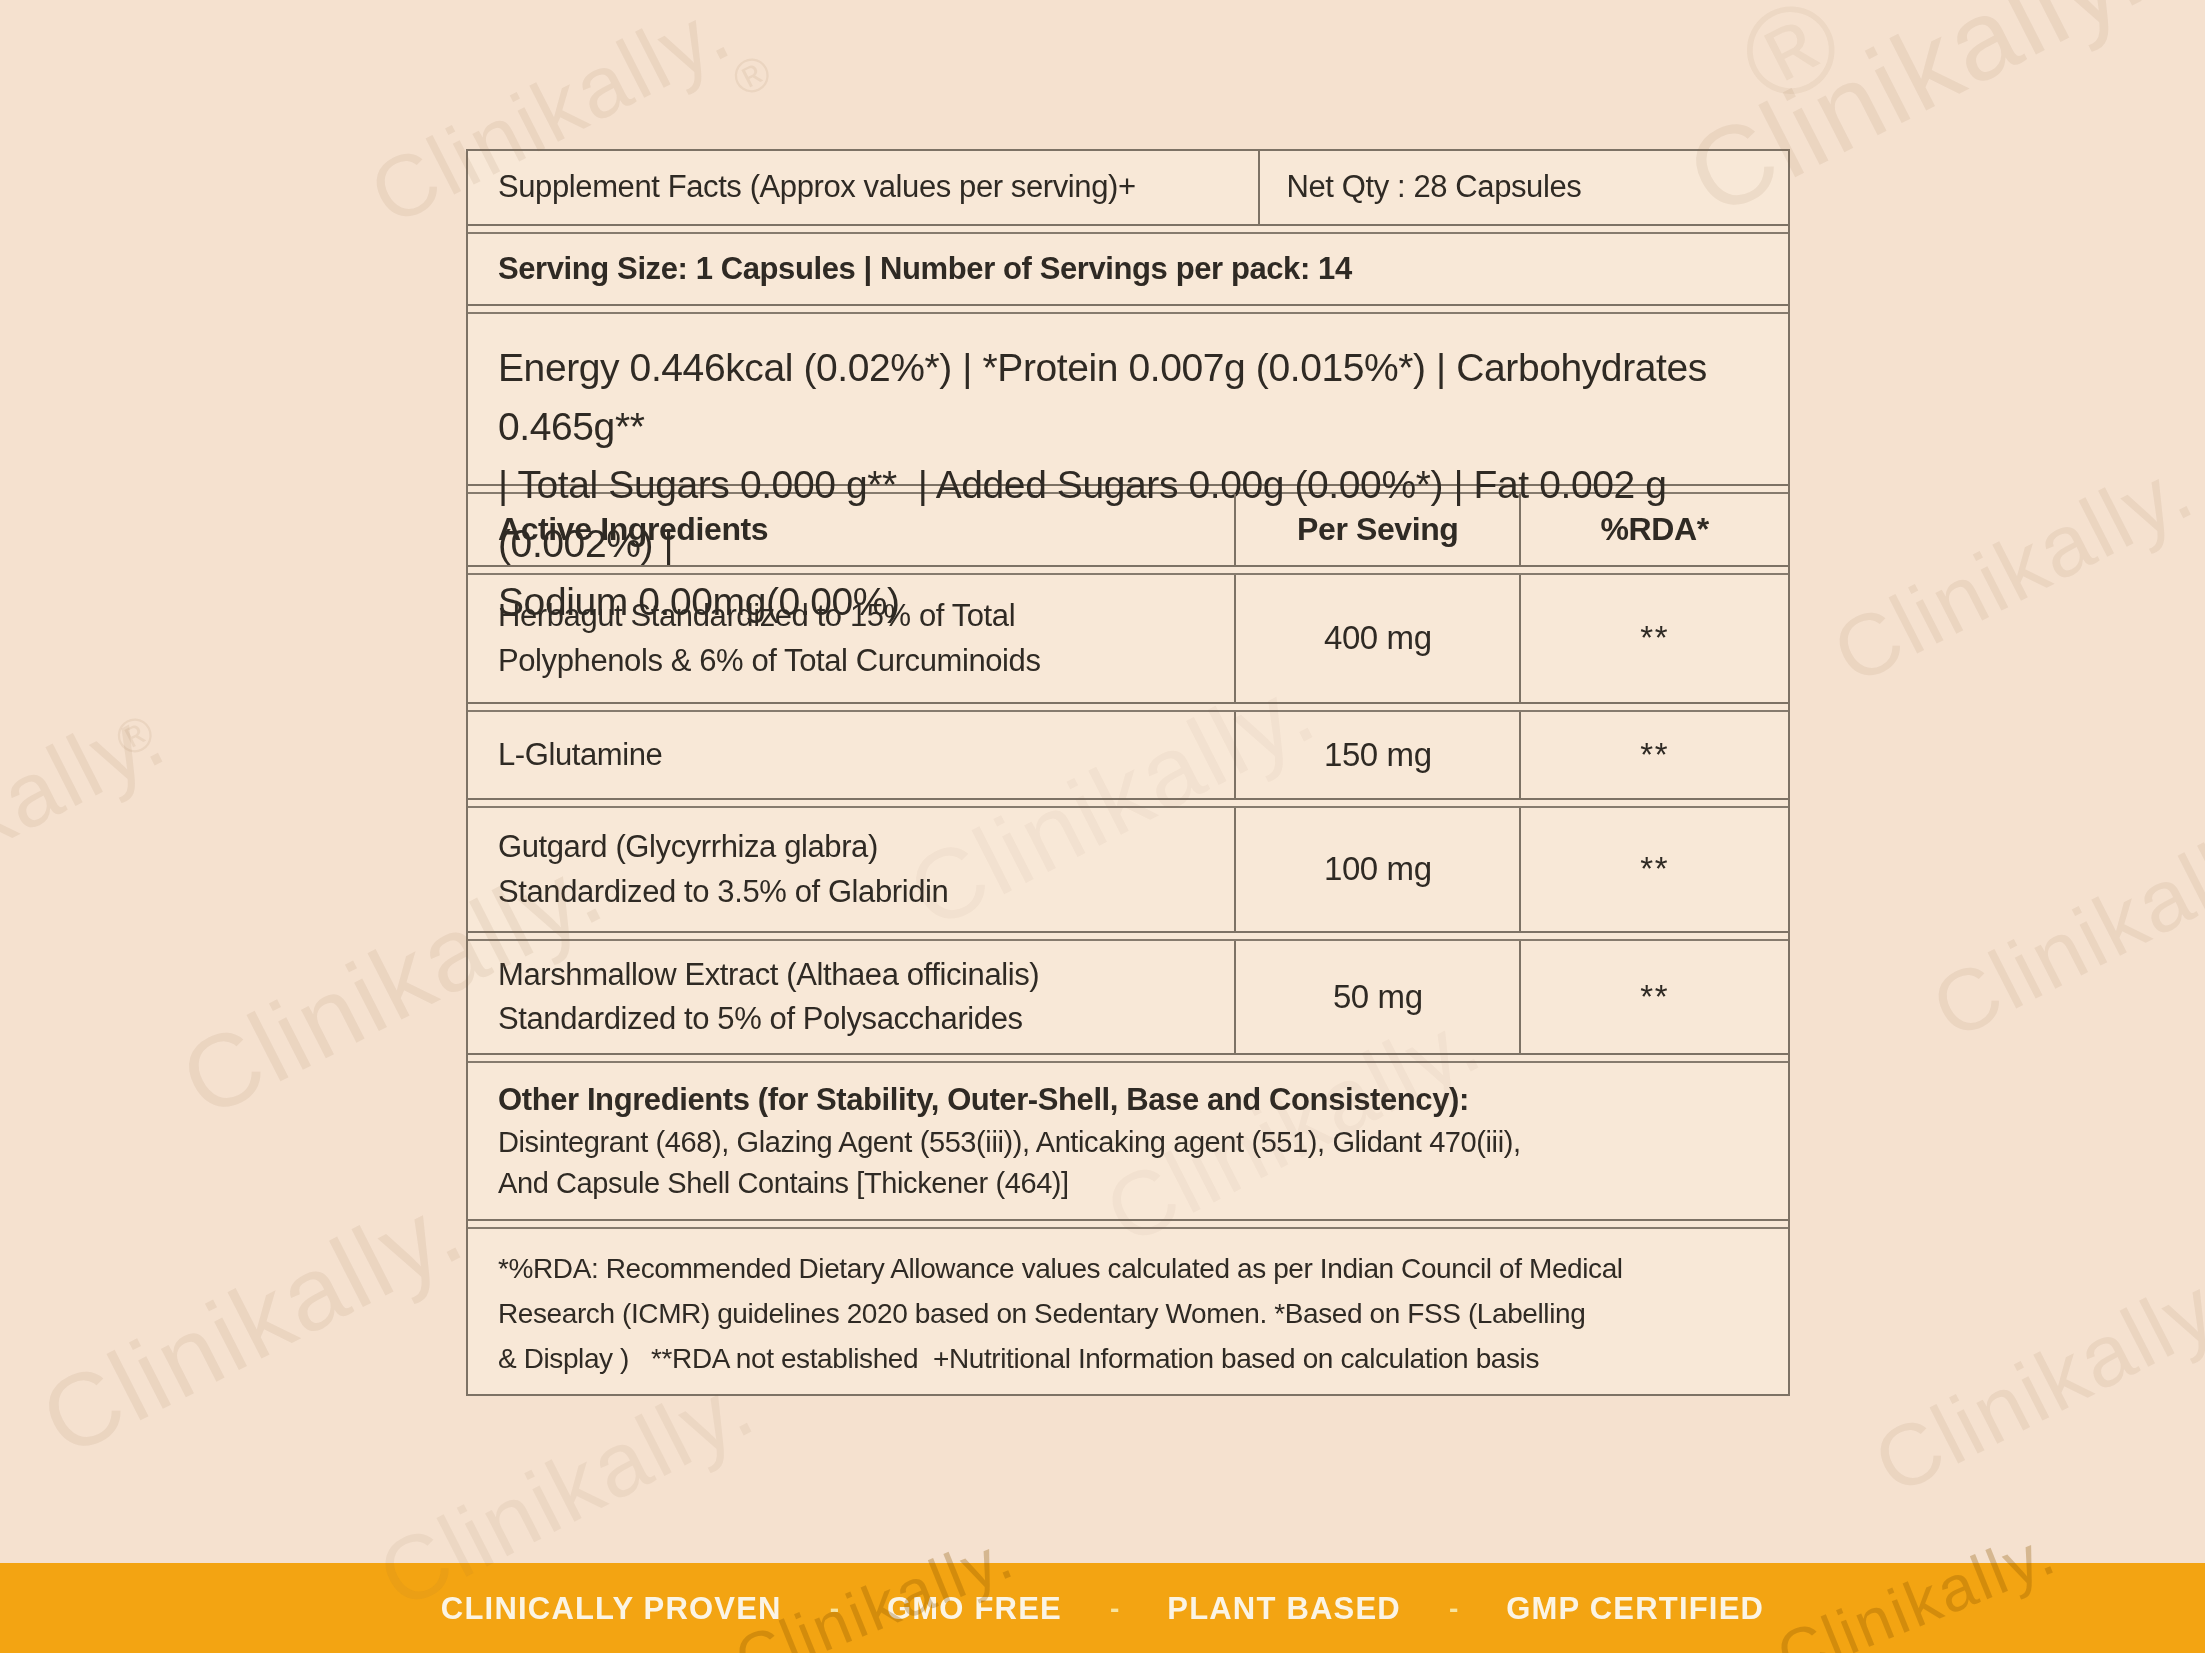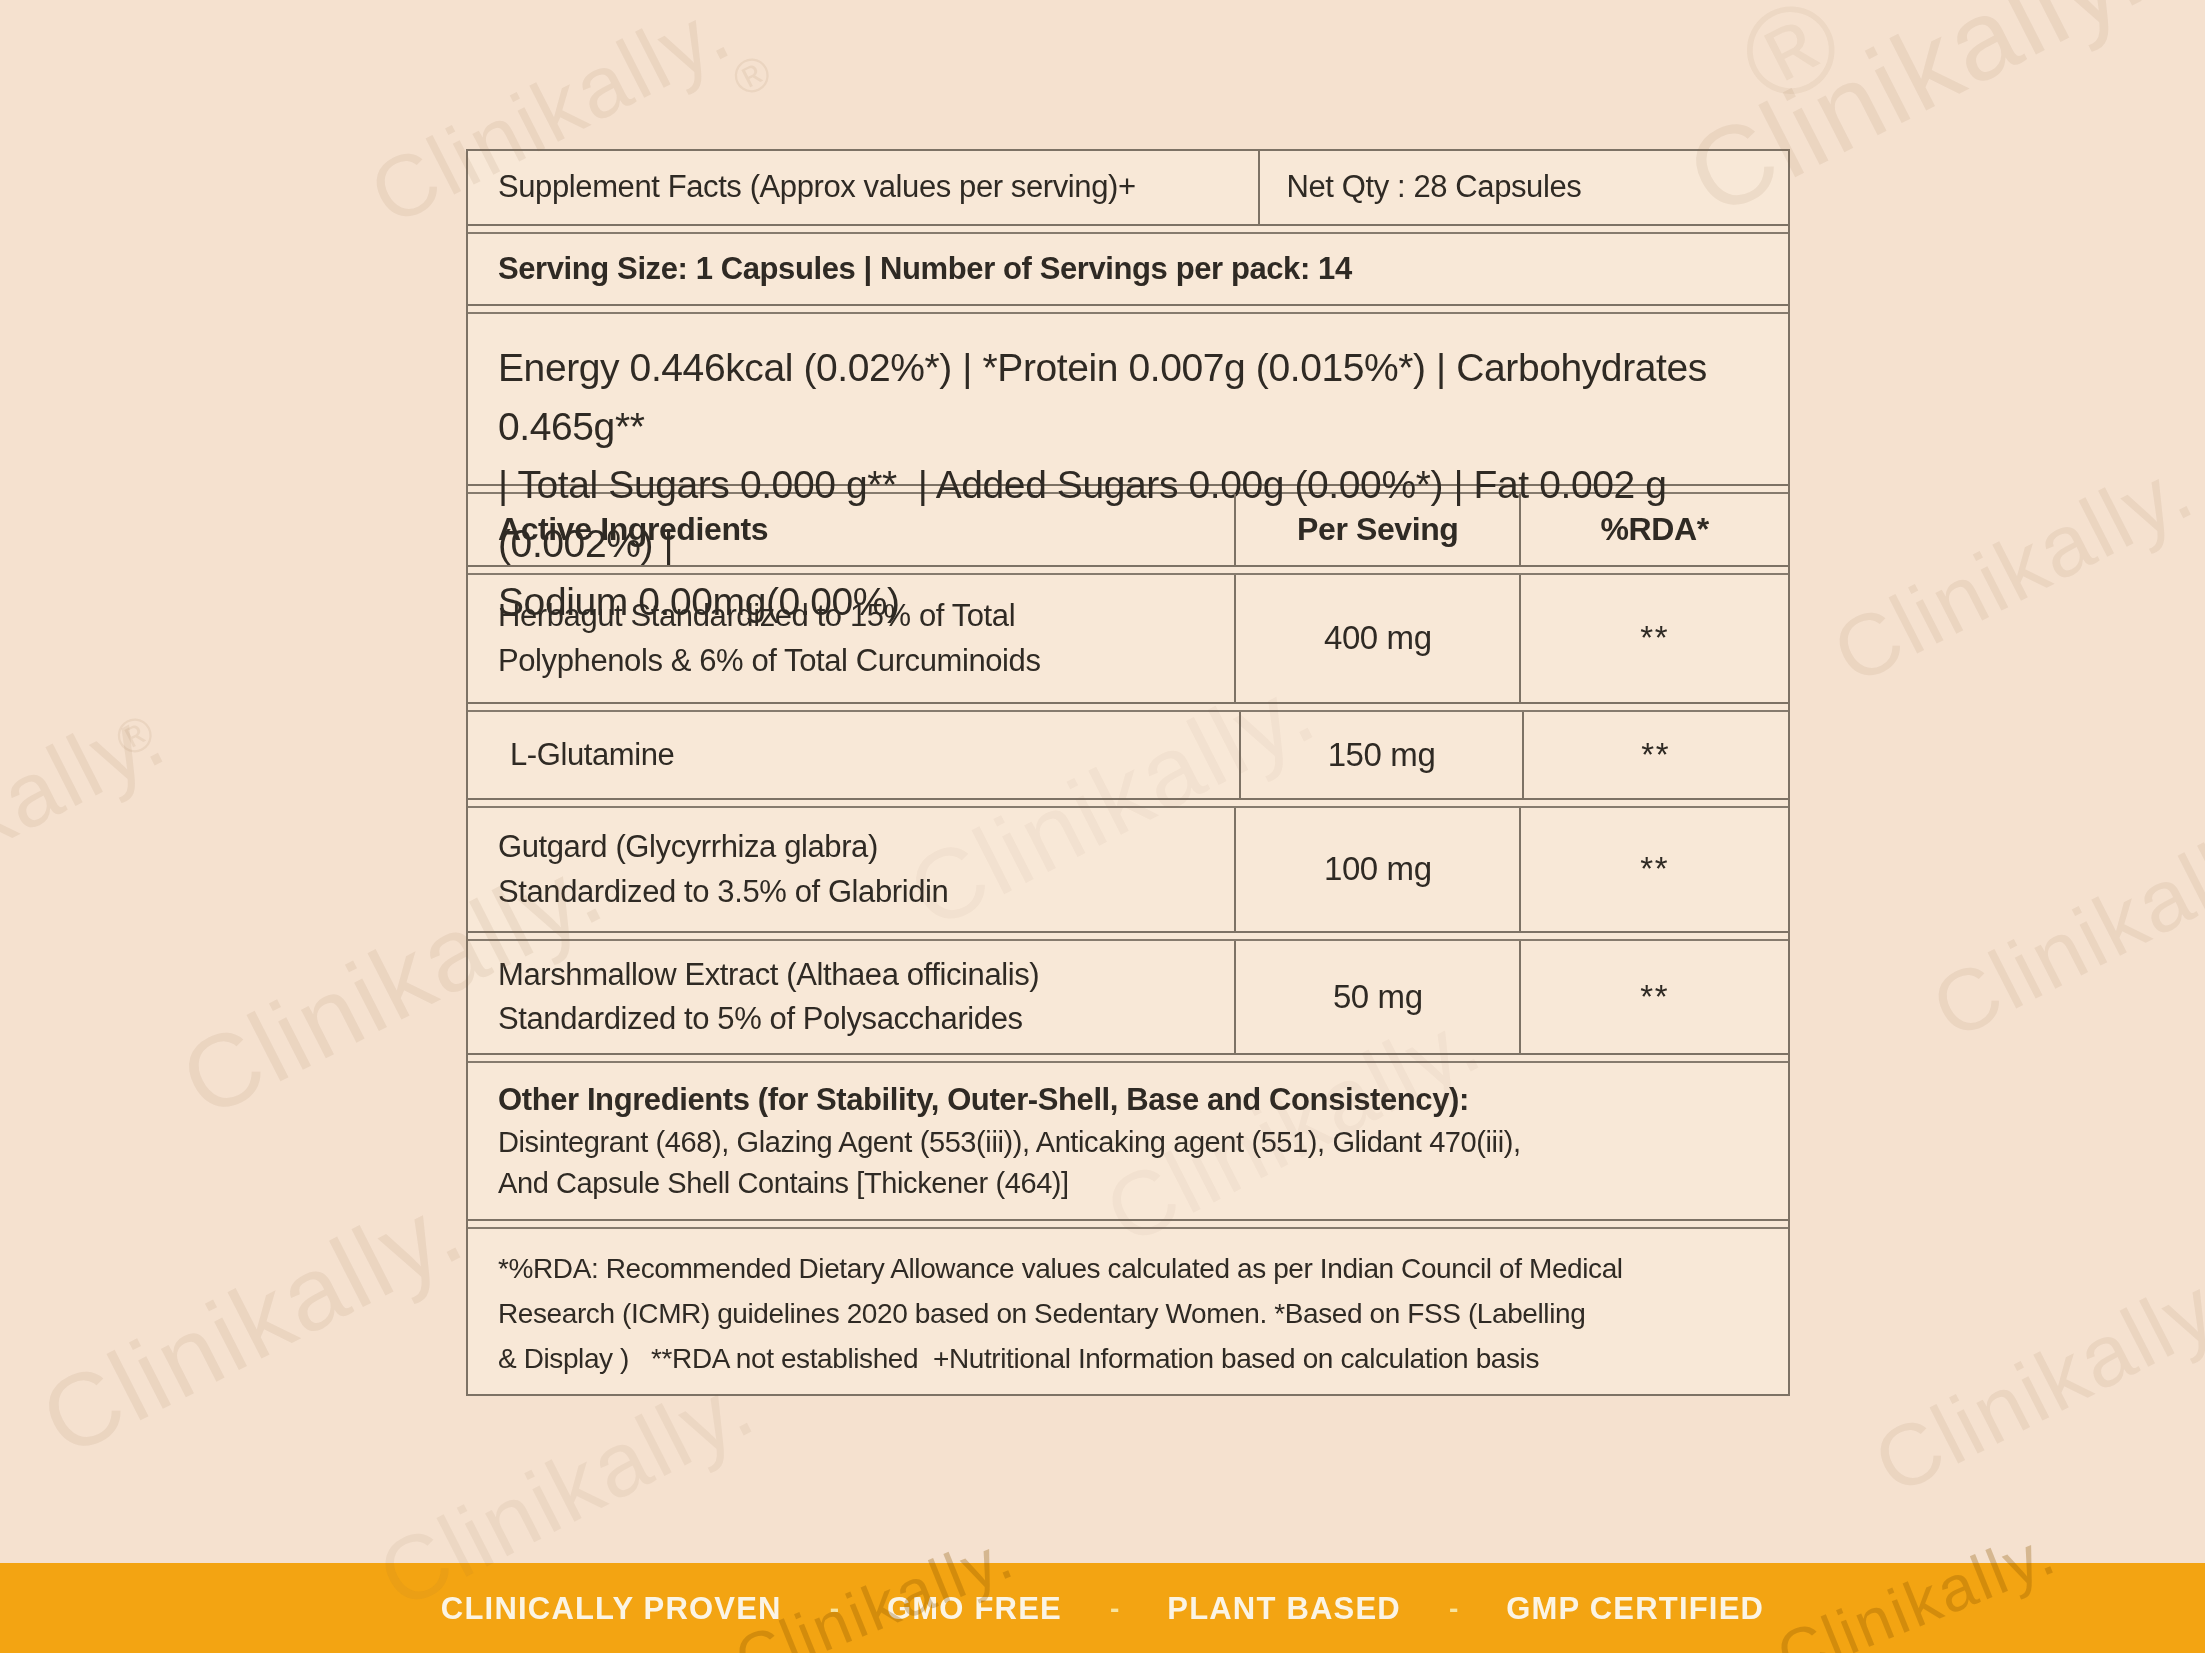--- a/index.html
+++ b/index.html
@@ -84,21 +84,21 @@
   .row-a .a-right { flex: 1; padding-left: 26.5px; }
   .row-b { height: 70px; font-weight: bold; }
   .row-b .cell { flex: 1; }
   .row-c { height: 170px; }
   .row-c .cell { flex: 1; align-items: flex-start; padding-top: 25px; font-size: 39px; line-height: 1.5; border-radius: 20px; }
   .row-d { height: 71px; font-weight: bold; font-size: 32px; }
   .col1 { flex: 0 0 58.2%; }
   .col2 { flex: 0 0 21.6%; }
   .col3 { flex: 1; }
   .row-e { height: 127px; }
-  .row-f { height: 86px; margin-left: 12px; }
+  .row-f { height: 86px; }
   .row-g { height: 123px; }
   .row-h { height: 112px; }
   .amount { font-size: 33px; }
   .stars  { font-size: 33px; letter-spacing: 1.7px; }
   .row-i { min-height: 155px; }
   .row-i .cell { flex: 1; display: block; padding-top: 15px; padding-bottom: 15px; font-size: 31px; }
   .oi-title { font-weight: bold; }
   .oi-body  { white-space: pre-wrap; font-size: 29px; }
   .row-j { min-height: 165px; }
   .row-j .cell { flex: 1; align-items: flex-start; padding-top: 18px; font-size: 28px; line-height: 1.6; }

